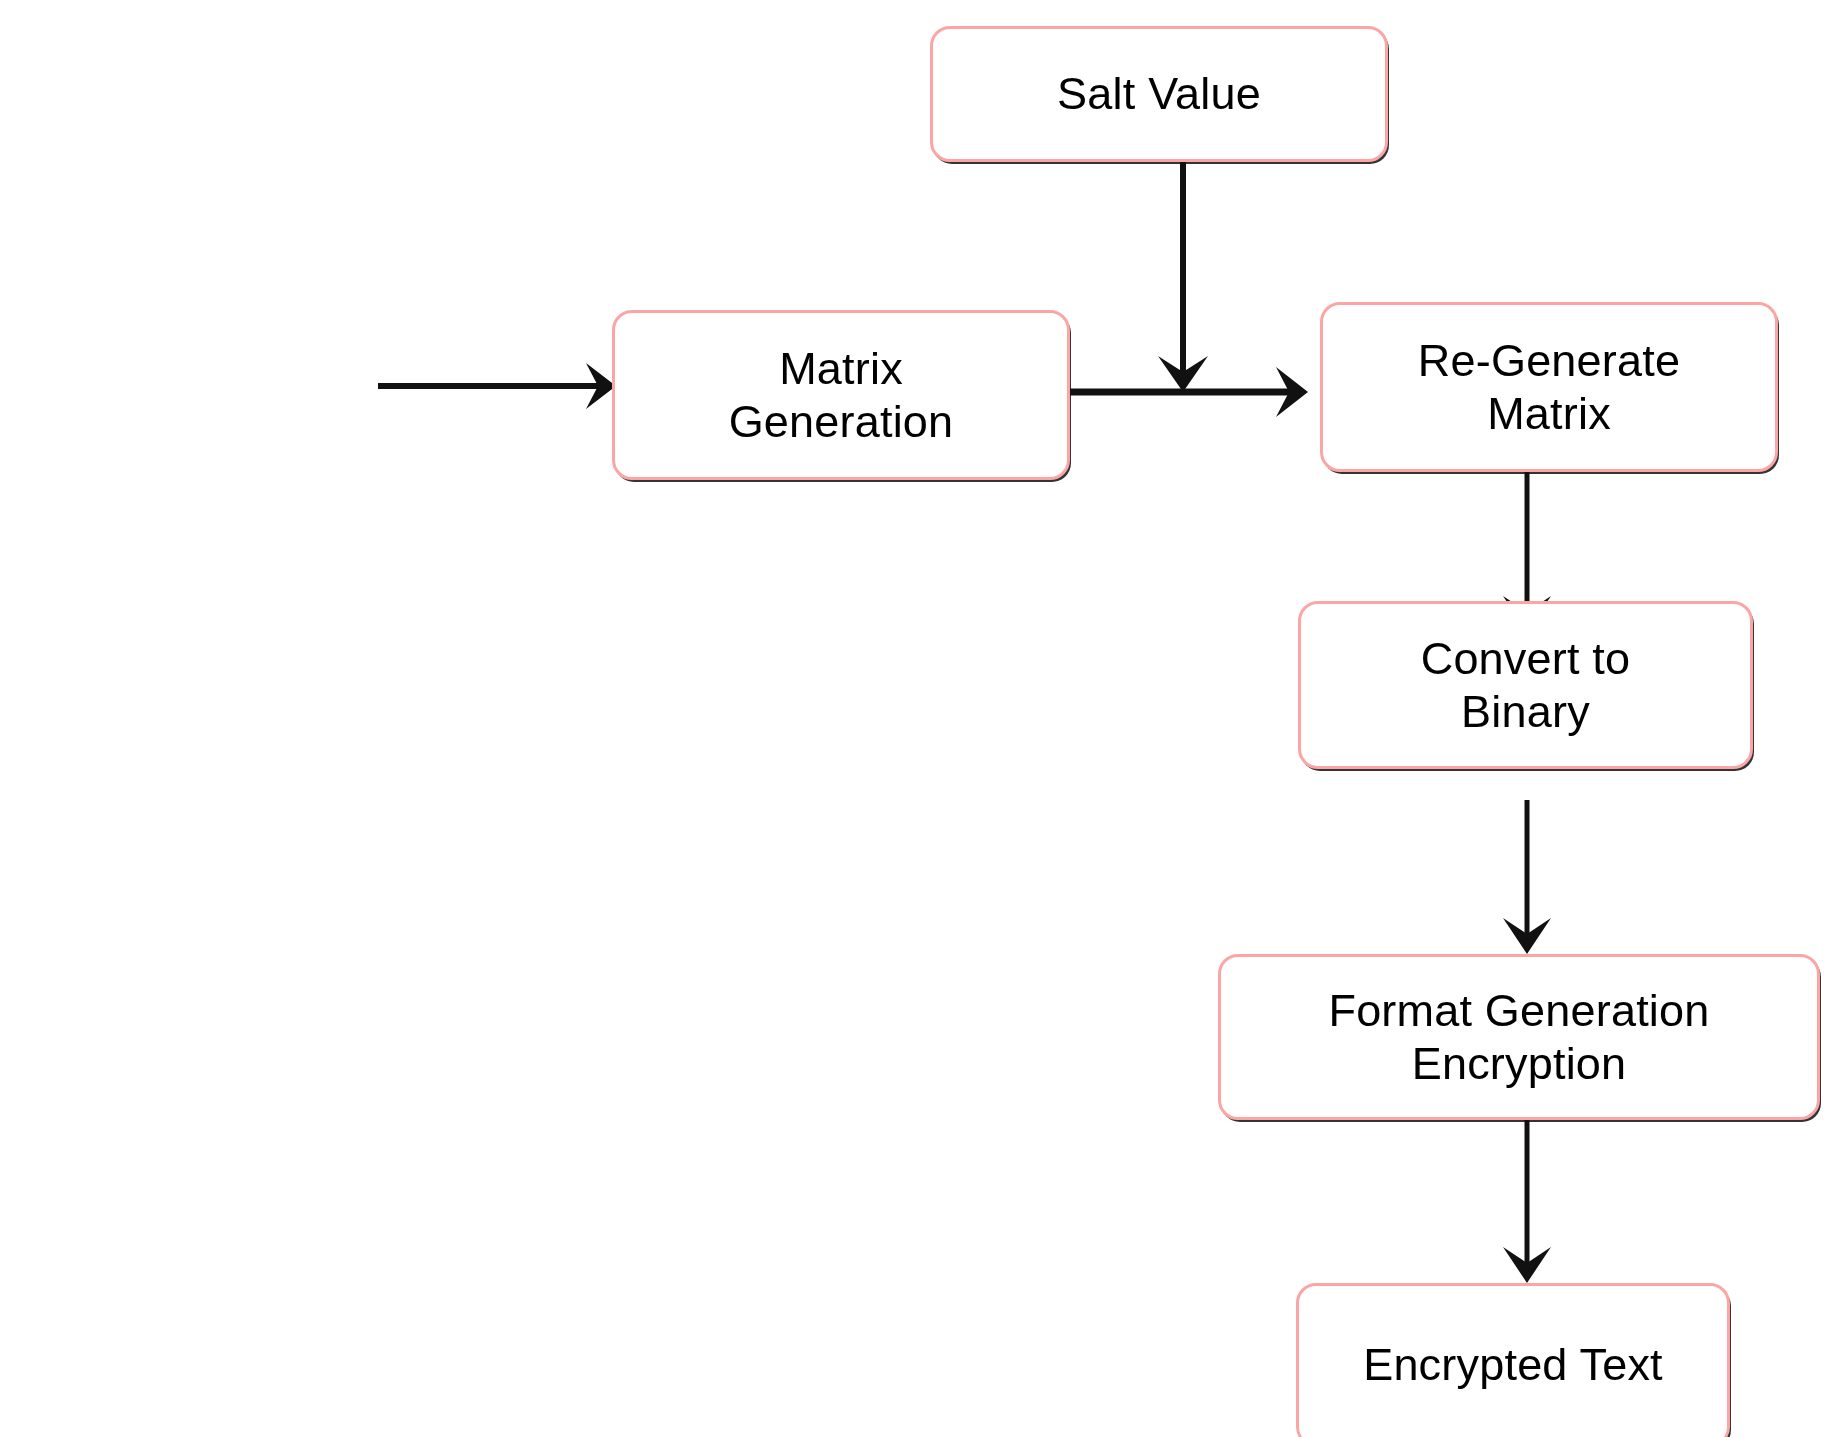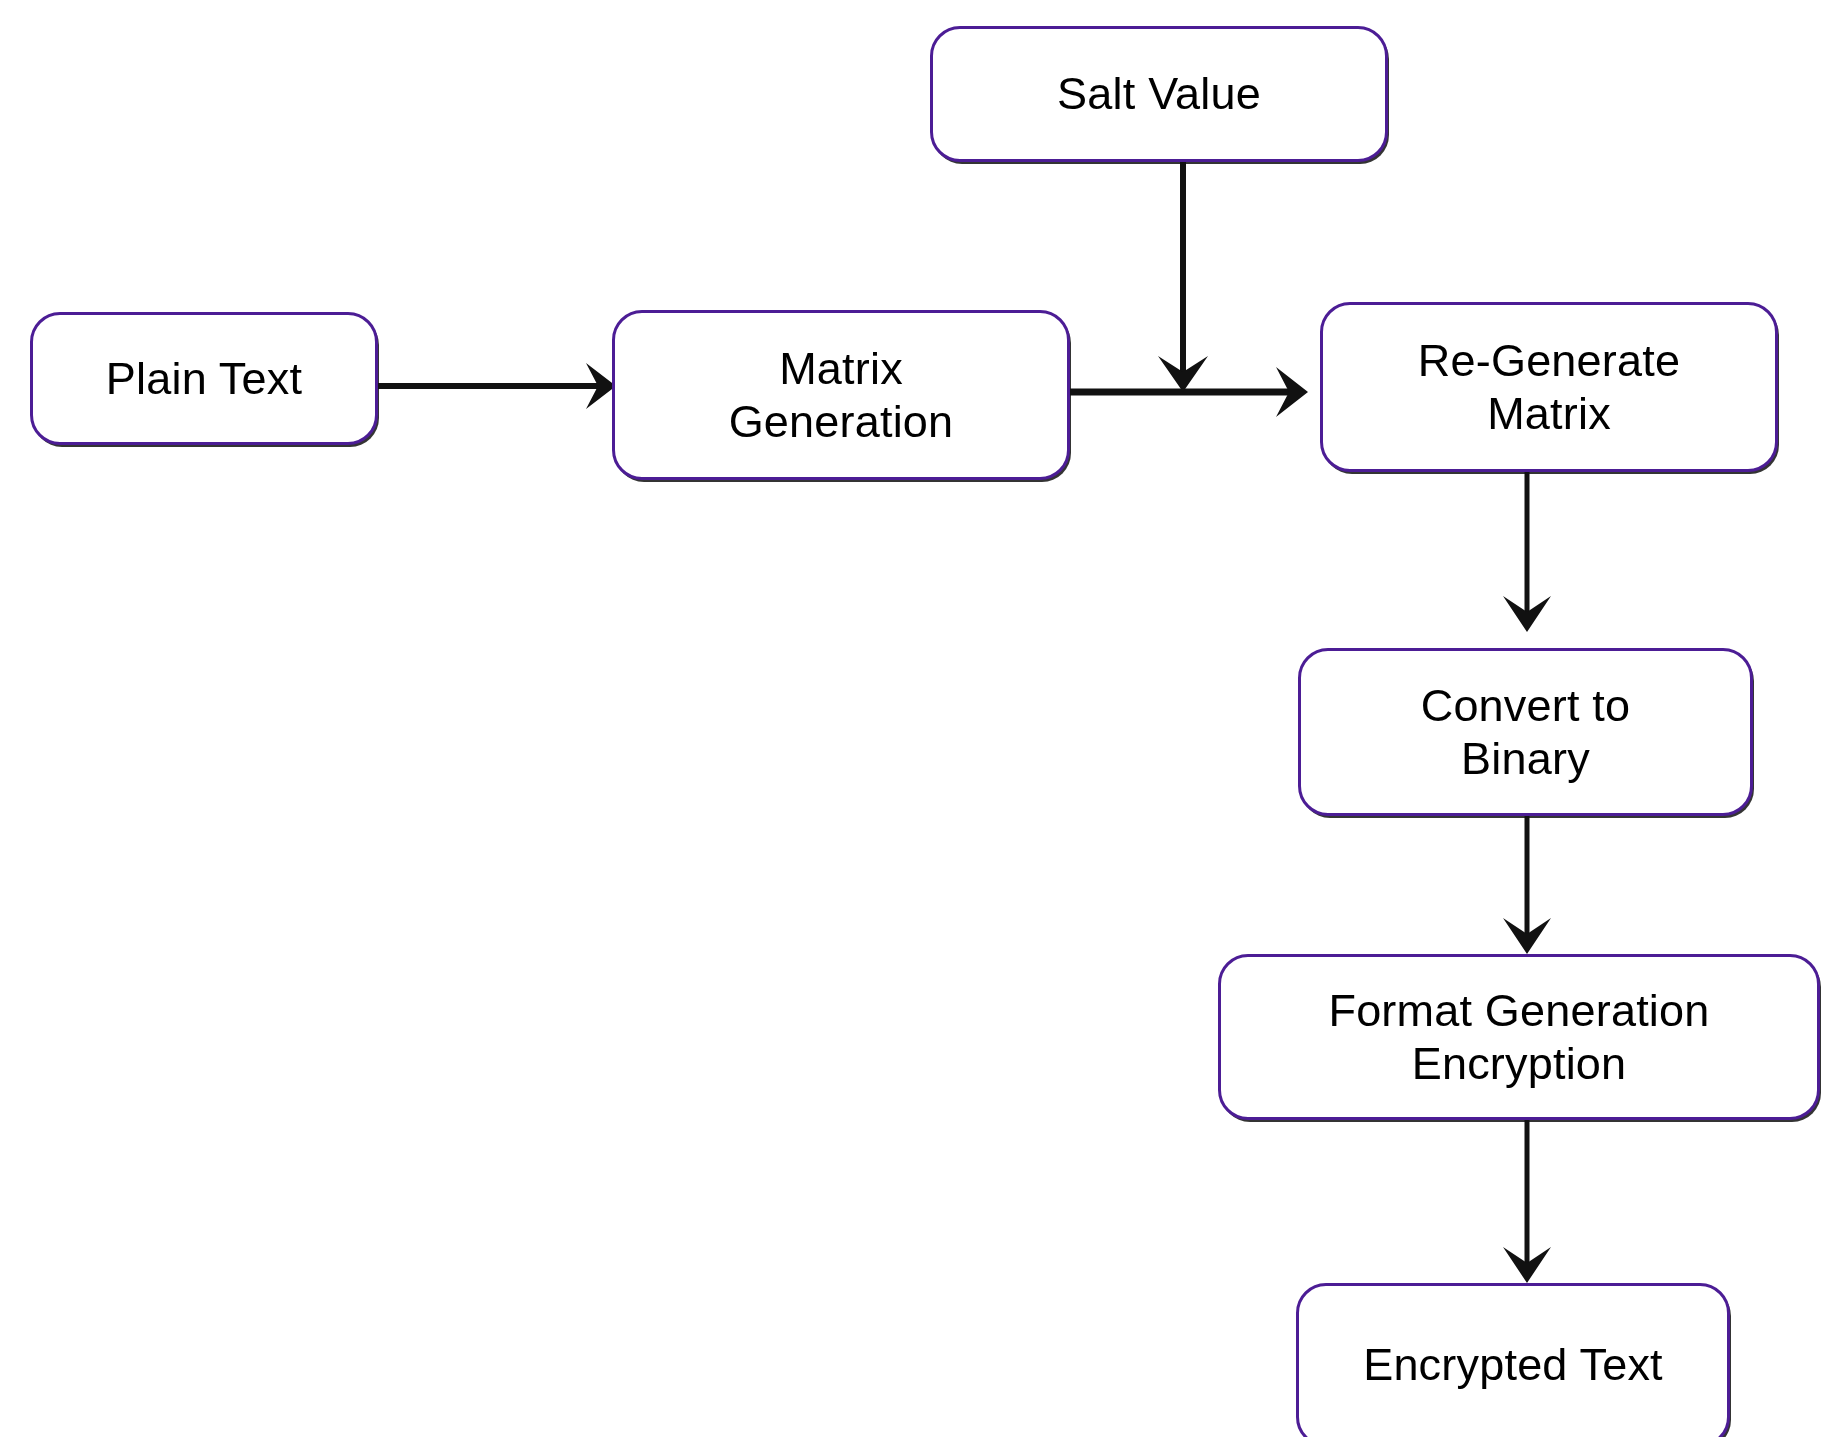--- a/index.html
+++ b/index.html
@@ -15,22 +15,22 @@
     position: relative;
     width: 1846px;
     height: 1437px;
     background: #ffffff;
     overflow: hidden;
   }
   .node {
     position: absolute;
     box-sizing: border-box;
     background: #ffffff;
-    border: 3px solid #4c1d95;
-    border-radius: 30px;
+    border: 3px solid #fca5a5;
+    border-radius: 20px;
     display: flex;
     align-items: center;
     justify-content: center;
     text-align: center;
     color: #000000;
     font-family: "Liberation Sans", sans-serif;
     font-size: 45px;
     line-height: 1.18;
     letter-spacing: 0.2px;
     box-shadow: 2px 3px 0 -1px rgba(17,17,17,0.85);
@@ -84,35 +84,32 @@
     <g>
       <line x1="1527" y1="1120" x2="1527" y2="1273" stroke="#111111" stroke-width="5"></line>
       <path d="M 1503 1247 L 1527 1283 L 1551 1247 L 1527 1263 Z" fill="#111111"></path>
     </g>
   </svg>
 
   <div class="node" style="left:930px; top:26px; width:458px; height:136px;">
     <span class="label">Salt Value</span>
   </div>
 
-  <div class="node" style="left:30px; top:312px; width:348px; height:133px;">
-    <span class="label">Plain Text</span>
-  </div>
 
   <div class="node" style="left:612px; top:310px; width:458px; height:170px;">
     <span class="label">Matrix
 Generation</span>
   </div>
 
   <div class="node" style="left:1302px; top:302px; width:458px; height:170px;margin-left:18px;">
     <span class="label">Re-Generate
 Matrix</span>
   </div>
 
-  <div class="node" style="left:1298px; top:648px; width:455px; height:168px;">
+  <div class="node" style="left:1298px; top:601px; width:455px; height:168px;">
     <span class="label">Convert to
 Binary</span>
   </div>
 
   <div class="node" style="left:1218px; top:954px; width:602px; height:166px;">
     <span class="label">Format Generation
 Encryption</span>
   </div>
 
   <div class="node" style="left:1296px; top:1283px; width:434px; height:164px;text-align:center;">

